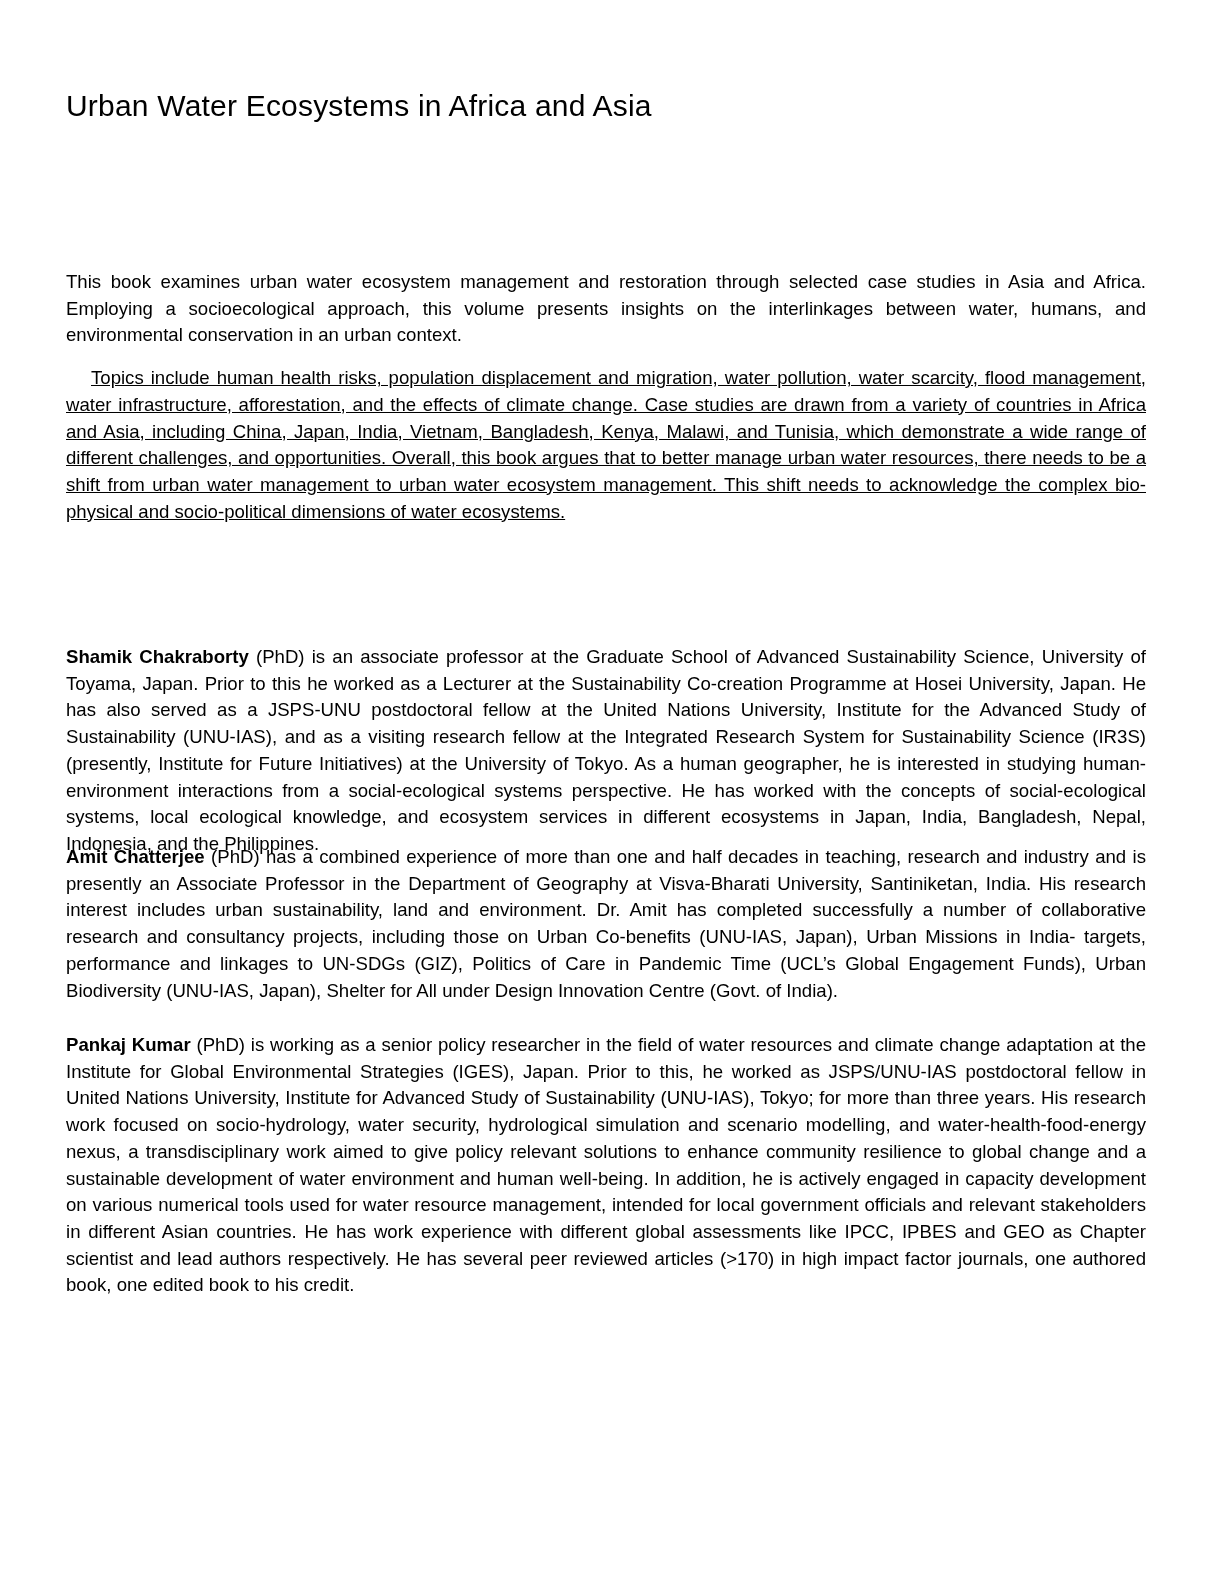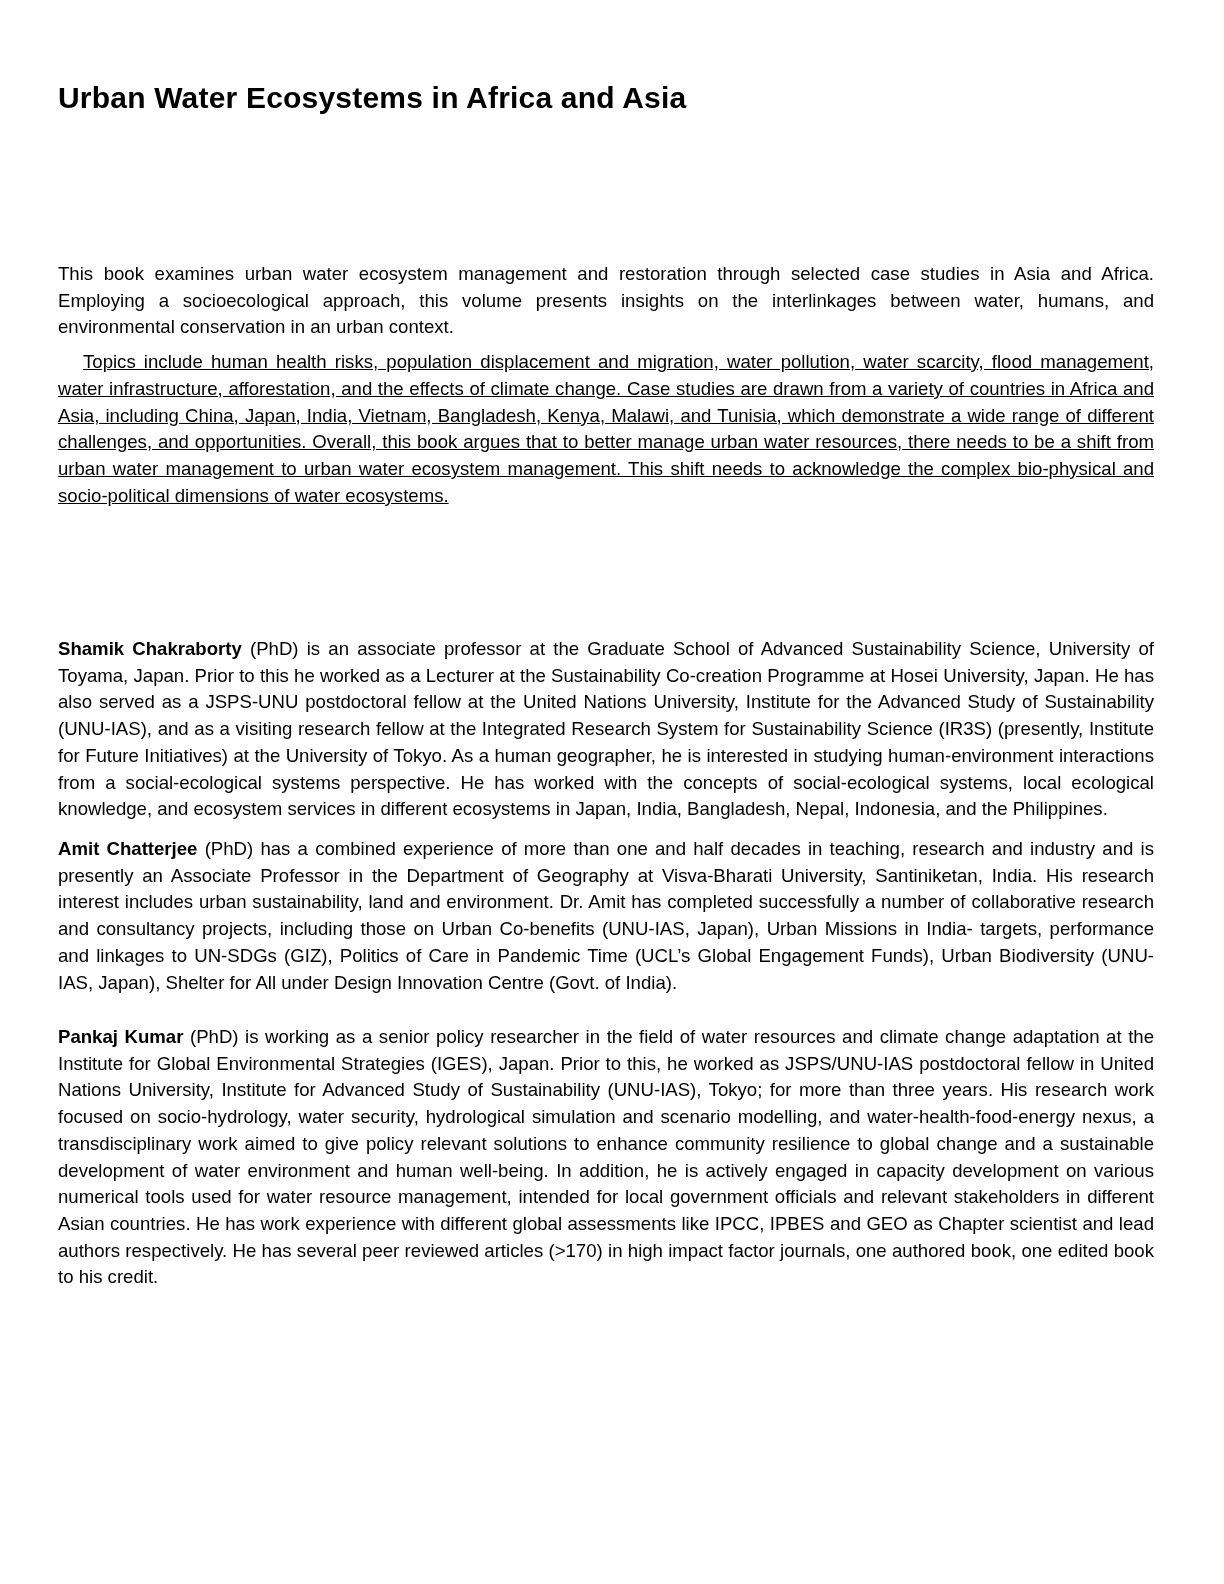--- a/index.html
+++ b/index.html
@@ -18,38 +18,38 @@
     .page {
       position: absolute;
       left: 50px;
       top: 0;
       width: 1112px;
     }
     .title {
       position: absolute;
       left: 0;
       top: 70px;
-      margin: 8px;
+      margin: 16px;
       font-size: 30px;
-      font-weight: bold;
+      font-weight: normal;
       line-height: 40px;
       white-space: nowrap;
       letter-spacing: 0.2px;
       text-align: right;
     }
     .body-text {
       position: absolute;
       left: 0;
       width: 1112px;
       font-size: 18.6px;
       line-height: 26.7px;
       text-align: justify;
     }
     .body-text p {
-      margin: 8px;
+      margin: 16px;
     }
     .body-text p.indent {
       text-indent: 25px;
       text-decoration: underline;
     }
     .blurb { top: 253px; }
     .bio-1 { top: 628px; }
     .bio-2 { top: 828px; }
     .bio-3 { top: 1016px; }
     .name {

